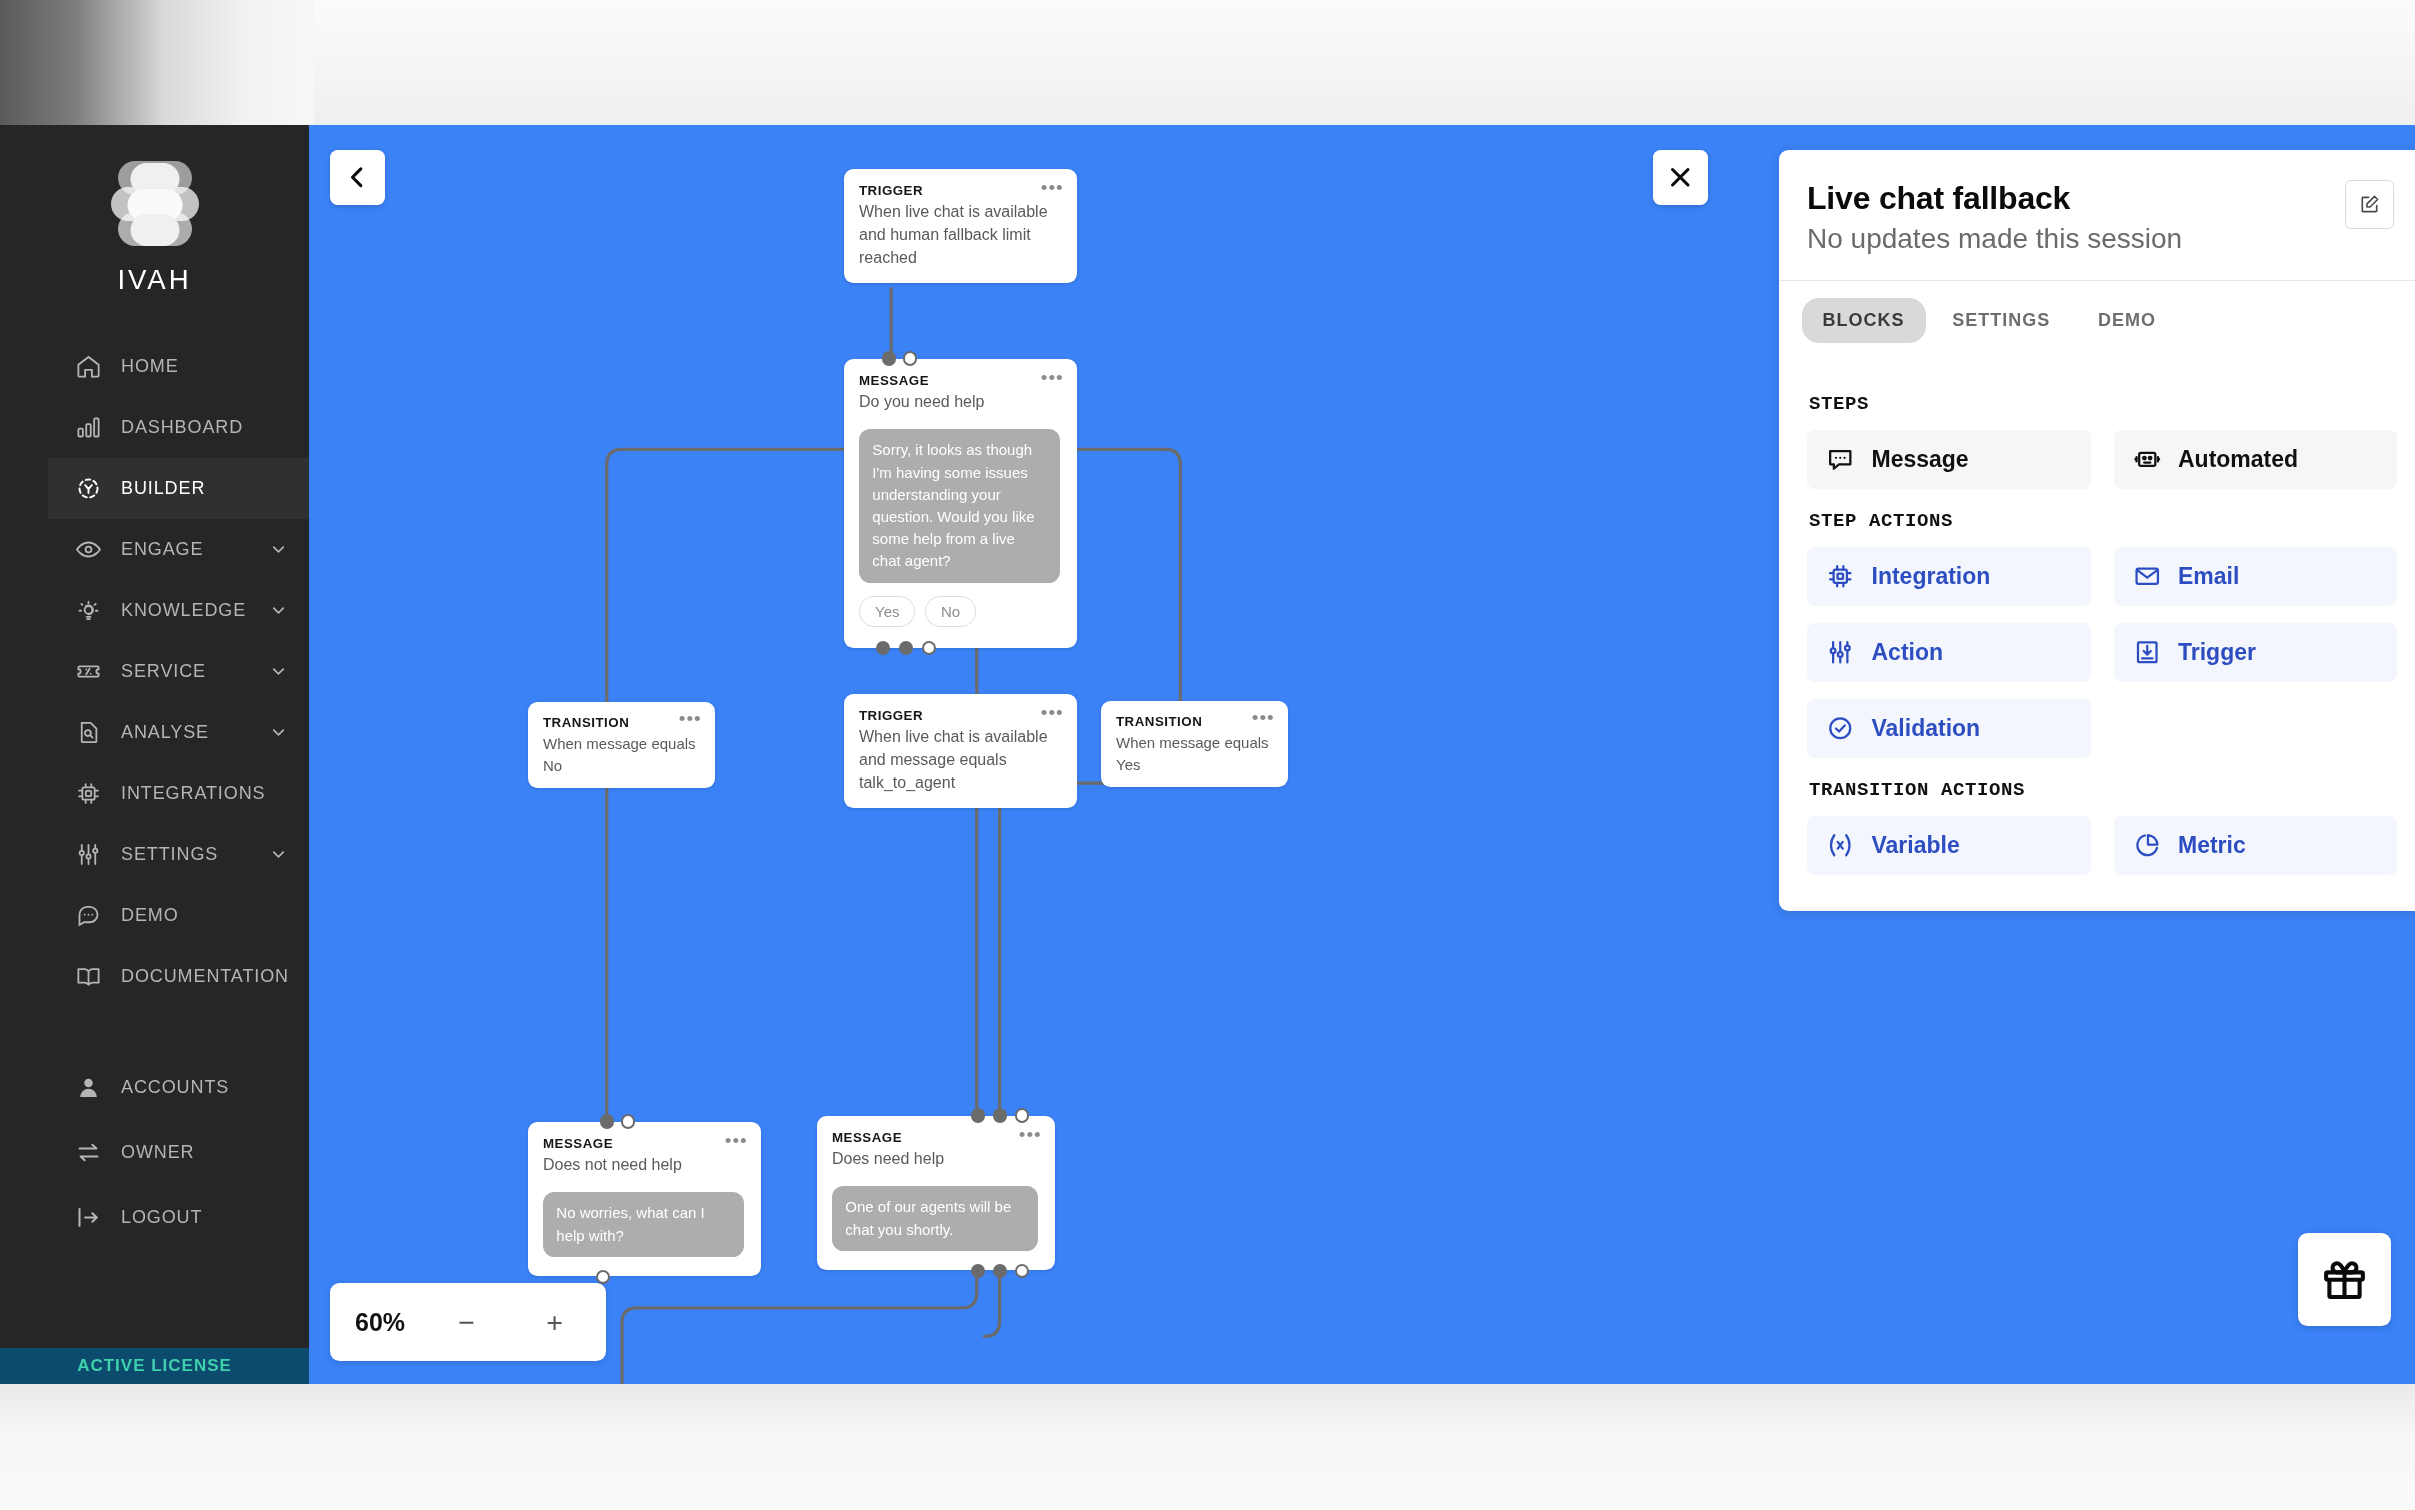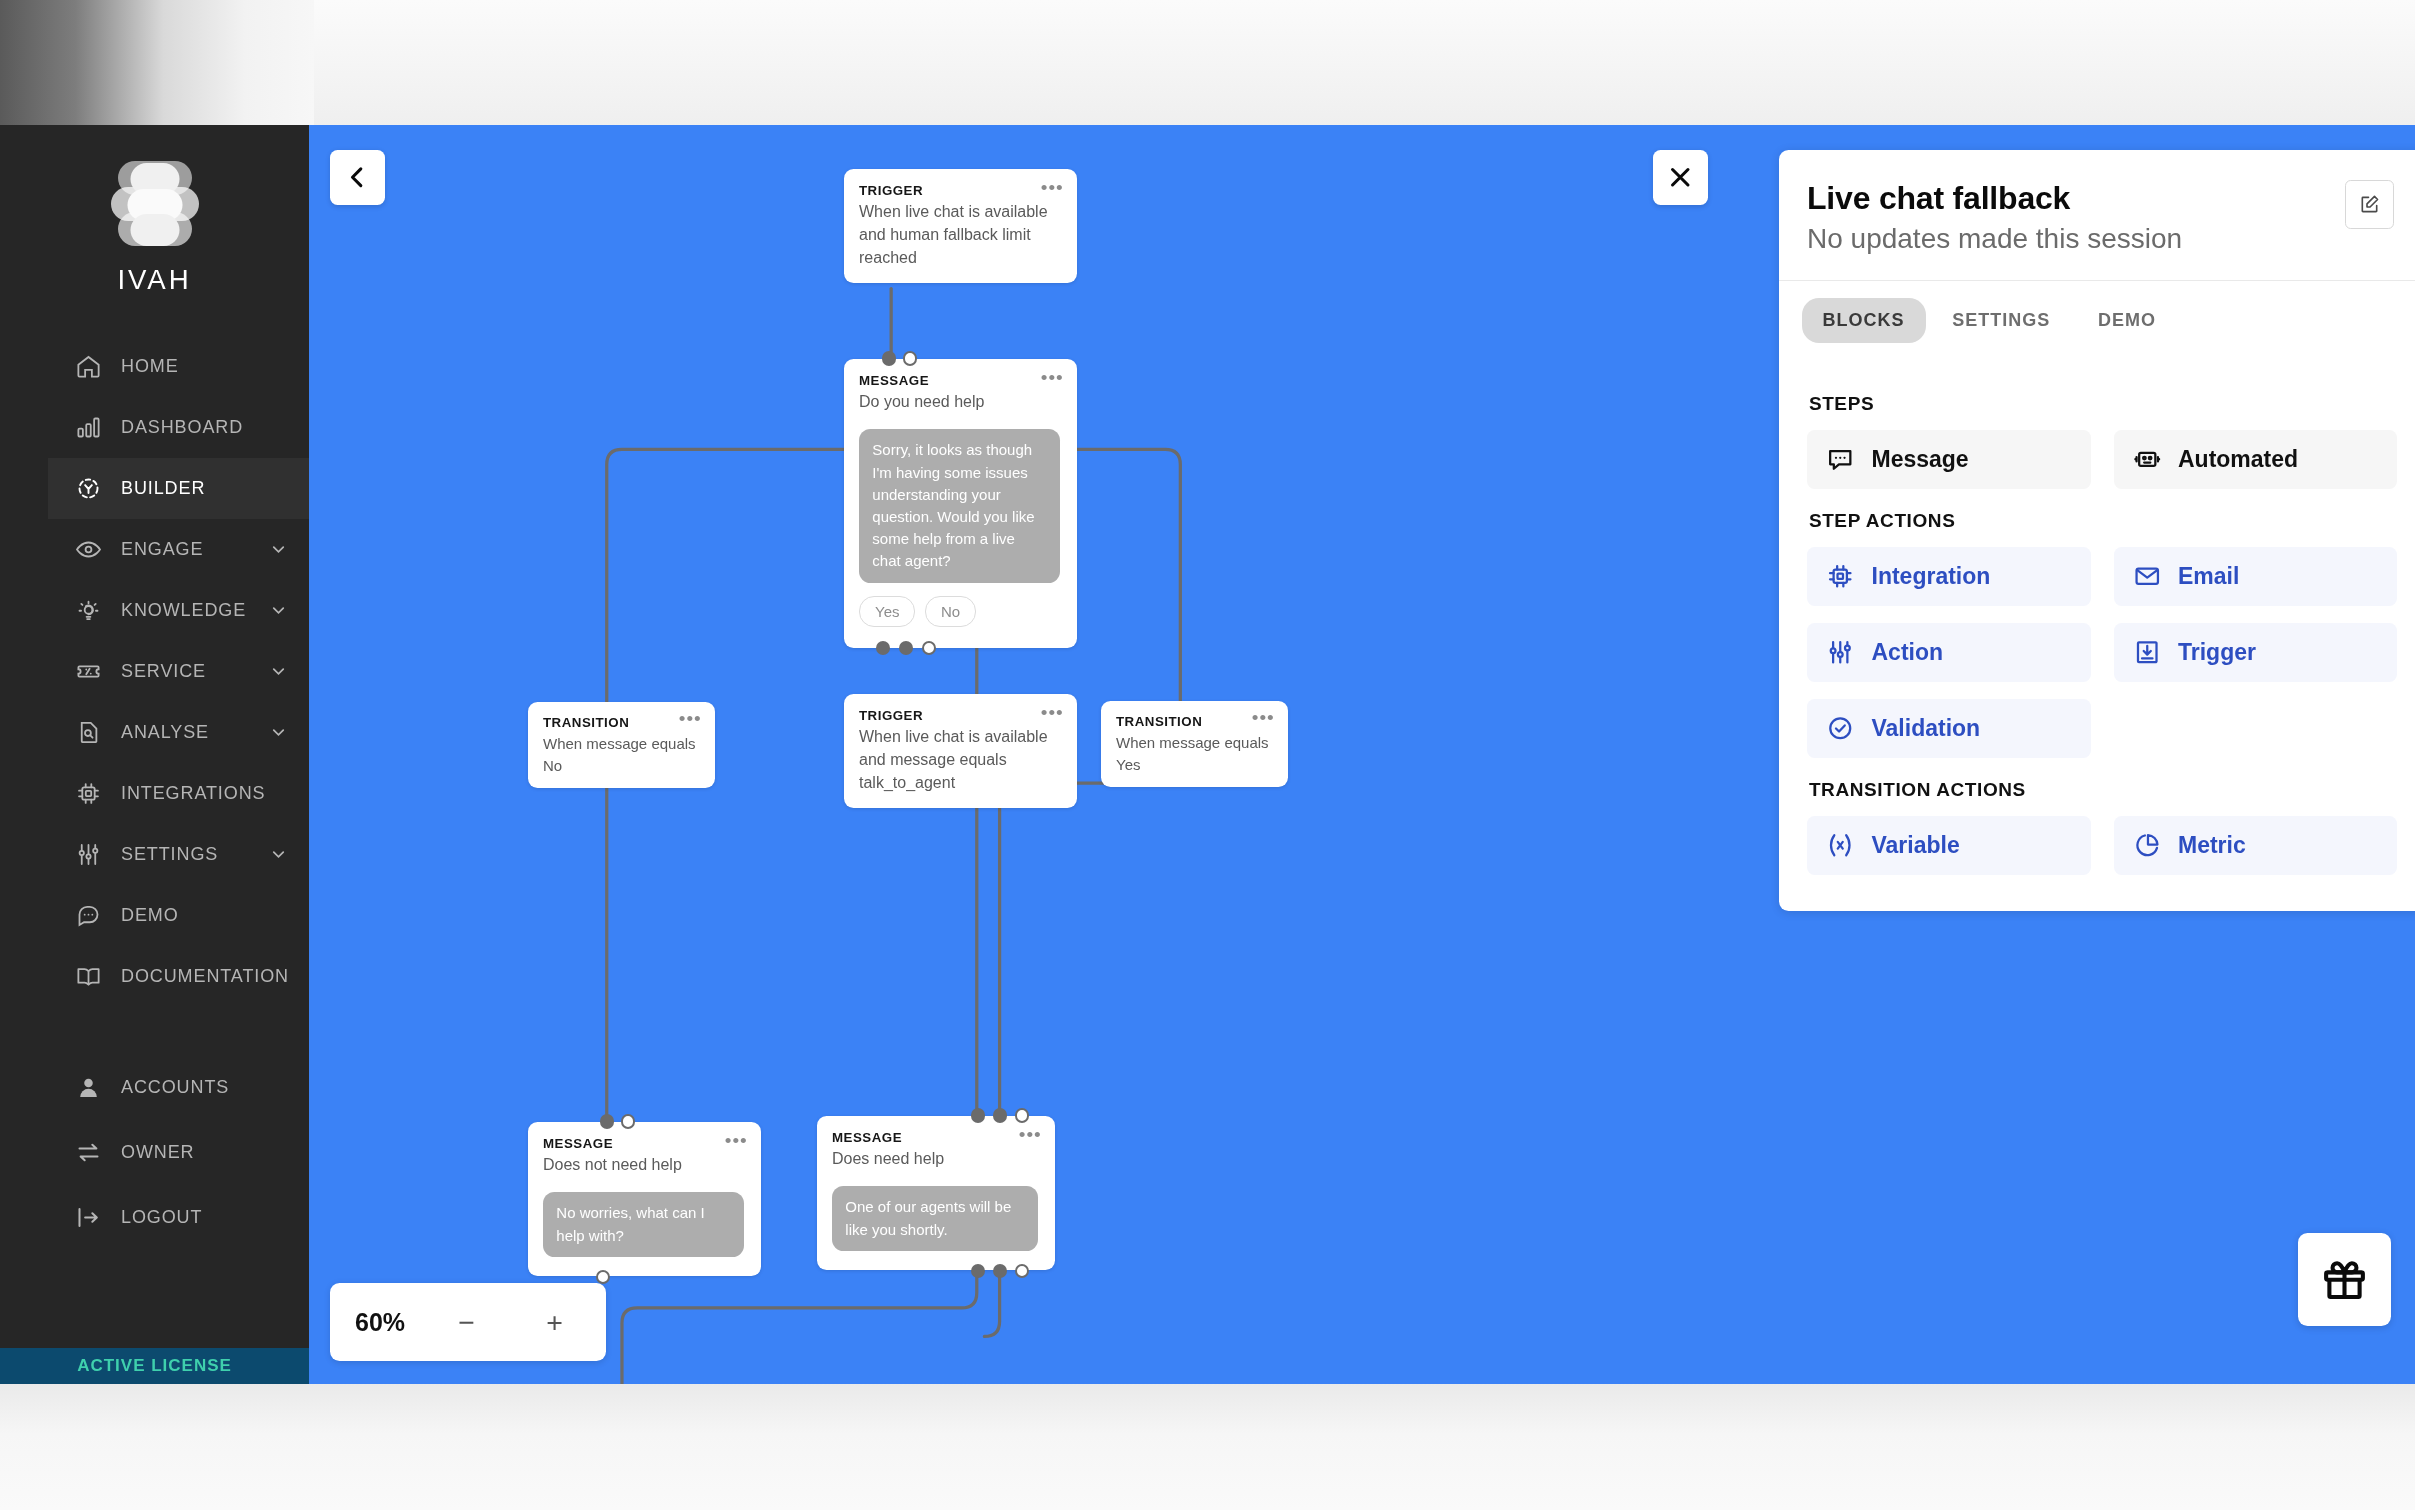--- a/index.html
+++ b/index.html
@@ -178,20 +178,21 @@
     font-size: 18px; font-weight: 700; letter-spacing: 1px; color:#6e6e6e;
     padding: 12.4px 21px; border-radius: 17px; cursor:pointer; background: transparent;
     border: none; font-family:"Liberation Sans", sans-serif;
   }
   .tab.active { background:#d9d9d9; color:#3a3a3a; }
 
   .panel-body { padding: 15px 28.5px 36px 28.5px; }
   .sect-title {
     font-size: 19px; font-weight: 700; color:#111; letter-spacing: 0.6px;
     margin: 21px 0 15px 1.9px;
+    font-family: Liberation Mono, monospace;
   }
   .grid2 { display:grid; grid-template-columns: 1fr 1fr; gap: 17px 23px; }
   .blk {
     display:flex; align-items:center; gap: 17px;
     height: 59px; border-radius: 7.6px; padding: 0 19px; cursor:pointer;
   }
   .blk .bi { width: 28.5px; height: 28.5px; flex:0 0 28.5px; }
   .blk .bi svg { width: 28.5px; height: 28.5px; display:block; }
   .blk .bl { font-size: 23px; font-weight: 700; }
   .blk.step { background:#f6f6f6; }
@@ -486,21 +487,21 @@
         <span class="port open" style="left:68px; bottom:-7.6px;"></span>
       </div>
 
       <div class="node" style="left:508px; top:991px; width:238px; padding-bottom:19px;">
         <span class="port filled" style="left:154px; top:-7.6px;"></span>
         <span class="port filled" style="left:176px; top:-7.6px;"></span>
         <span class="port open" style="left:198px; top:-7.6px;"></span>
         <div class="kind">MESSAGE</div>
         <div class="desc">Does need help</div>
         <div class="dots">•••</div>
-        <div class="bubble">One of our agents will be like you shortly.</div>
+        <div class="bubble">One of our agents will be chat you shortly.</div>
         <span class="port filled" style="left:154px; bottom:-7.6px;"></span>
         <span class="port filled" style="left:176px; bottom:-7.6px;"></span>
         <span class="port open" style="left:198px; bottom:-7.6px;"></span>
       </div>
 
       <div id="zoom-ctl">
         <span class="pct">60%</span>
         <span class="sp"></span>
         <button class="zbtn">−</button>
         <span class="sp"></span>

